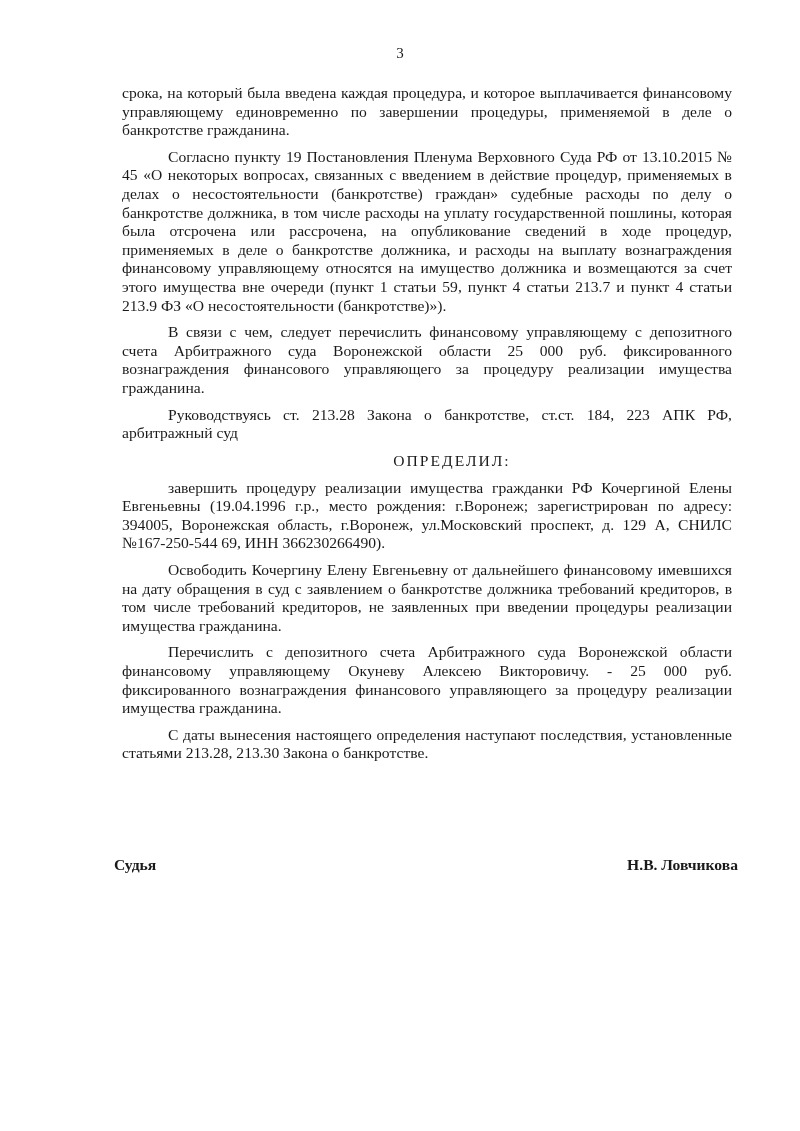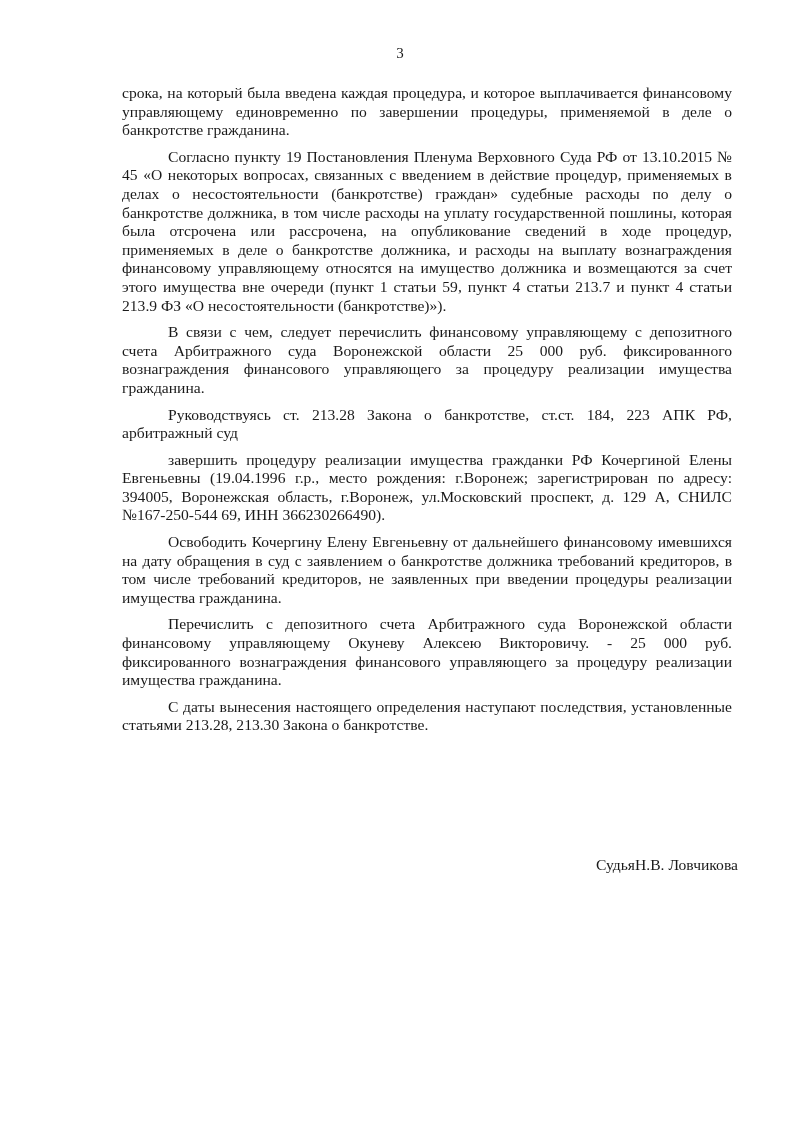--- a/index.html
+++ b/index.html
@@ -50,37 +50,38 @@
       padding-left: 50px;
       font-size: 15.6px;
       line-height: 20px;
     }
     .signature {
       position: absolute;
       top: 855px;
       left: 114px;
       width: 624px;
       display: flex;
-      justify-content: flex-end;
-      font-weight: normal;
+      justify-content: space-between;
+      font-weight: bold;
       font-size: 15.6px;
       line-height: 20px;
     }
   </style>
 </head>
 <body>
 
 <div class="page-number">3</div>
 
 <div class="body-text">
   <p class="para no-indent">срока, на который была введена каждая процедура, и которое выплачивается финансовому управляющему единовременно по завершении процедуры, применяемой в деле о банкротстве гражданина.</p>
   <p class="para">Согласно пункту 19 Постановления Пленума Верховного Суда РФ от 13.10.2015 № 45 «О некоторых вопросах, связанных с введением в действие процедур, применяемых в делах о несостоятельности (банкротстве) граждан» судебные расходы по делу о банкротстве должника, в том числе расходы на уплату государственной пошлины, которая была отсрочена или рассрочена, на опубликование сведений в ходе процедур, применяемых в деле о банкротстве должника, и расходы на выплату вознаграждения финансовому управляющему относятся на имущество должника и возмещаются за счет этого имущества вне очереди (пункт 1 статьи 59, пункт 4 статьи 213.7 и пункт 4 статьи 213.9 ФЗ «О несостоятельности (банкротстве)»).</p>
   <p class="para">В связи с чем, следует перечислить финансовому управляющему с депозитного счета Арбитражного суда Воронежской области 25 000 руб. фиксированного вознаграждения финансового управляющего за процедуру реализации имущества гражданина.</p>
   <p class="para">Руководствуясь ст. 213.28 Закона о банкротстве, ст.ст. 184, 223 АПК РФ, арбитражный суд</p>
 
+  <p class="heading">ОПРЕДЕЛИЛ:</p>
 
   <p class="para">завершить процедуру реализации имущества гражданки РФ Кочергиной Елены Евгеньевны (19.04.1996 г.р., место рождения: г.Воронеж; зарегистрирован по адресу: 394005, Воронежская область, г.Воронеж, ул.Московский проспект, д. 129 А,  СНИЛС №167-250-544 69, ИНН 366230266490).</p>
   <p class="para">Освободить Кочергину Елену Евгеньевну от дальнейшего финансовому имевшихся на дату обращения в суд с заявлением о банкротстве должника требований кредиторов, в том числе требований кредиторов, не заявленных при введении процедуры реализации имущества гражданина.</p>
   <p class="para">Перечислить с депозитного счета Арбитражного суда Воронежской области финансовому управляющему Окуневу Алексею Викторовичу. - 25 000 руб. фиксированного вознаграждения финансового управляющего за процедуру реализации имущества гражданина.</p>
   <p class="para">С даты вынесения настоящего определения наступают последствия, установленные статьями 213.28, 213.30 Закона о банкротстве.</p>
 </div>
 
 <div class="signature">
   <span>Судья</span>
   <span>Н.В. Ловчикова</span>

